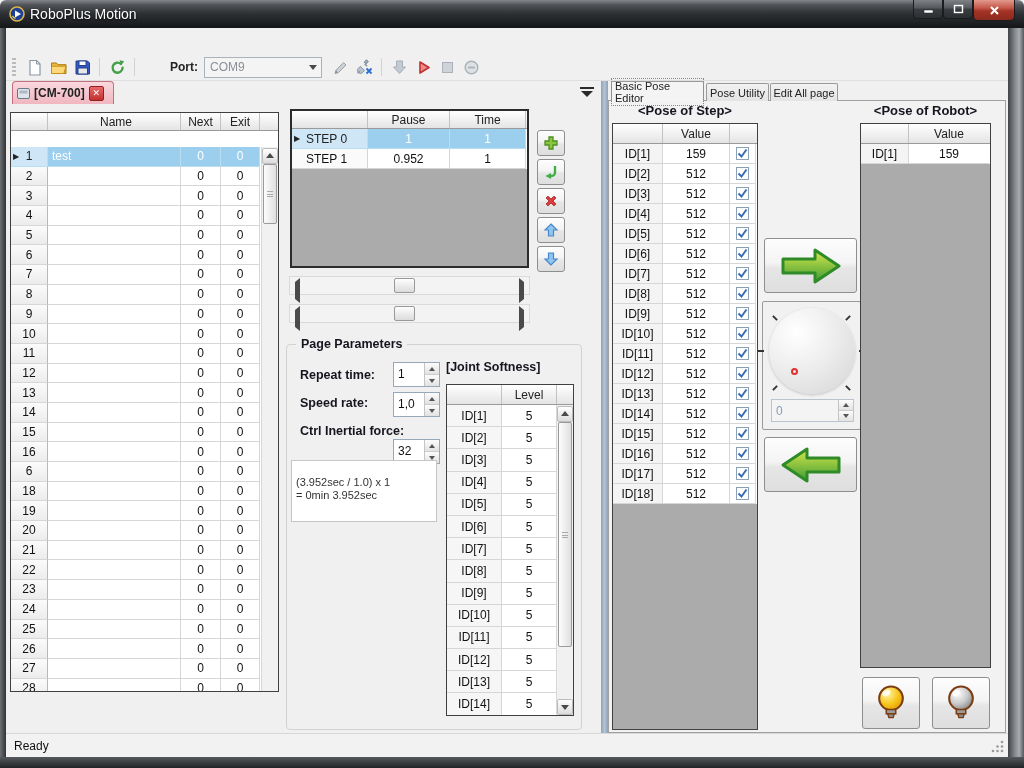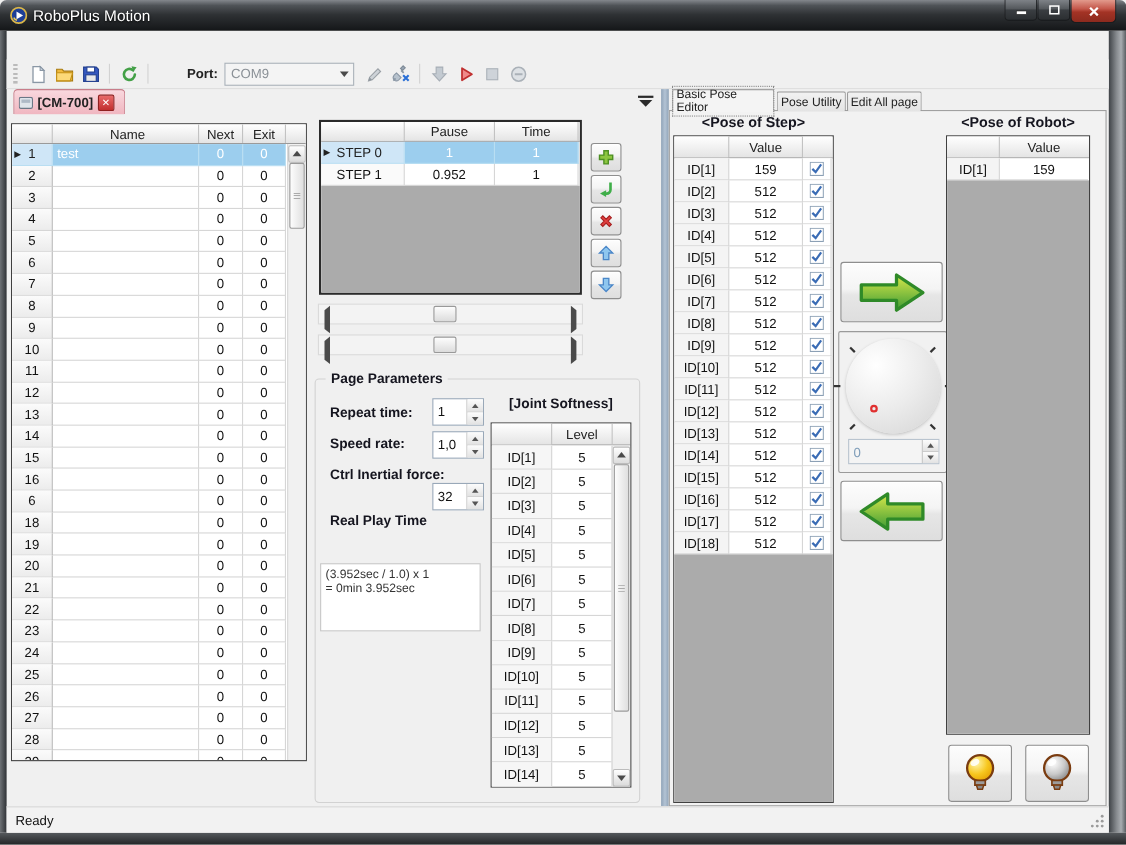--- a/index.html
+++ b/index.html
@@ -52,21 +52,21 @@
   .tr { display:flex; flex:none; background:#fff; }
   .td { display:flex; align-items:center; justify-content:center; font-size:12px; color:#111;
     border-right:1px solid #d6d6d6; border-bottom:1px solid #d6d6d6; overflow:hidden; }
   .rowhdr { background:linear-gradient(#fbfbfb,#ececec); border-right:1px solid #b8b8b8; position:relative; }
   .marker { position:absolute; left:2px; font-size:8px; color:#222; }
   .tr.sel .td { background:#9cceee; color:#fff; border-right-color:#b9def2; border-bottom-color:#b9def2; }
   .tr.sel .rowhdr { background:#cfe6f7; color:#222; }
   .filler { flex:1; background:#ababab; }
 
   
-  #pageTable { left:10px; top:112px; width:269px; height:580px; }
+  #pageTable { left:10px; top:112px; width:269px; height:580px;gap:16px; }
   #pageTable .thead { height:18px; }
   #pageTable .tr { height:19.7px; }
   .c-num { width:37px; flex:none; }
   .c-name { width:133px; flex:none; justify-content:flex-start; padding-left:4px; }
   .c-next { width:40px; flex:none; }
   .c-exit { width:39px; flex:none; }
   .pt-body { position:relative; flex:1; display:flex; flex-direction:column; }
 
   
   .vscroll { position:absolute; right:0; top:0; bottom:0; width:17px; background:#f1f1f1; border-left:1px solid #d8d8d8;
@@ -112,21 +112,21 @@
   .spin .val { flex:1; font-size:12px; color:#111; padding:4px 0 0 4px; }
   .spin .btns { width:15px; display:flex; flex-direction:column; border-left:1px solid #c4c4c4; }
   .spin .btns > div { flex:1; background:linear-gradient(#fcfcfc,#e2e2e2); display:flex; align-items:center; justify-content:center; }
   .spin .btns > div:first-child { border-bottom:1px solid #cccccc; }
   .spin .btns .t { width:0; height:0; border-left:3px solid transparent; border-right:3px solid transparent; }
   .spin .btns .t.up { border-bottom:4px solid #555; }
   .spin .btns .t.dn { border-top:4px solid #555; }
   .spin.dim { background:#f4f4f4; border-color:#b9c4cf; }
   .spin.dim .val { color:#7f9db9; }
 
-  .rpt-box { left:291px; top:512px; width:146px; height:62px; background:#fff; border:1px solid #c6c6c6; padding:3px 4px; }
+  .rpt-box { left:291px; top:460px; width:146px; height:62px; background:#fff; border:1px solid #c6c6c6; padding:15px 4px; }
   .rpt-box div { font-size:11px; color:#333; line-height:13px; }
 
   
   #jointTable { left:446px; top:384px; width:128px; height:332px; }
   #jointTable .thead { height:20px; }
   #jointTable .tr { height:22.2px; }
   .c-jid { width:55px; flex:none; background:#f6f6f6; }
   .c-jlevel { width:55px; flex:none; }
   .jt-body { position:relative; flex:1; display:flex; flex-direction:column; }
 
@@ -661,21 +661,21 @@
         </div>
       </span>
   </div>
 
   <span class="abs plabel" style="left:300px; top:466px">Real Play Time</span>
   <div class="abs rpt-box">
     <div>(3.952sec / 1.0) x 1</div>
     <div>= 0min 3.952sec</div>
   </div>
 
-  <div class="abs plabel" style="left:446px; top:360px; width:128px; text-align:center">[Joint Softness]</div>
+  <div class="abs plabel" style="left:446px; top:360px; width:128px; text-align:left">[Joint Softness]</div>
   <div class="abs wtable" id="jointTable">
     <div class="thead">
       <div class="th c-jid" style="background:linear-gradient(#fff,#e4e4e4)"></div>
       <div class="th c-jlevel">Level</div>
       <div class="th" style="width:16px;border-right:none"></div>
     </div>
     <div class="jt-body">
       <div id="jointRows" style="width:110px">
           <div class="tr">
             <div class="td c-jid">ID[1]</div>

